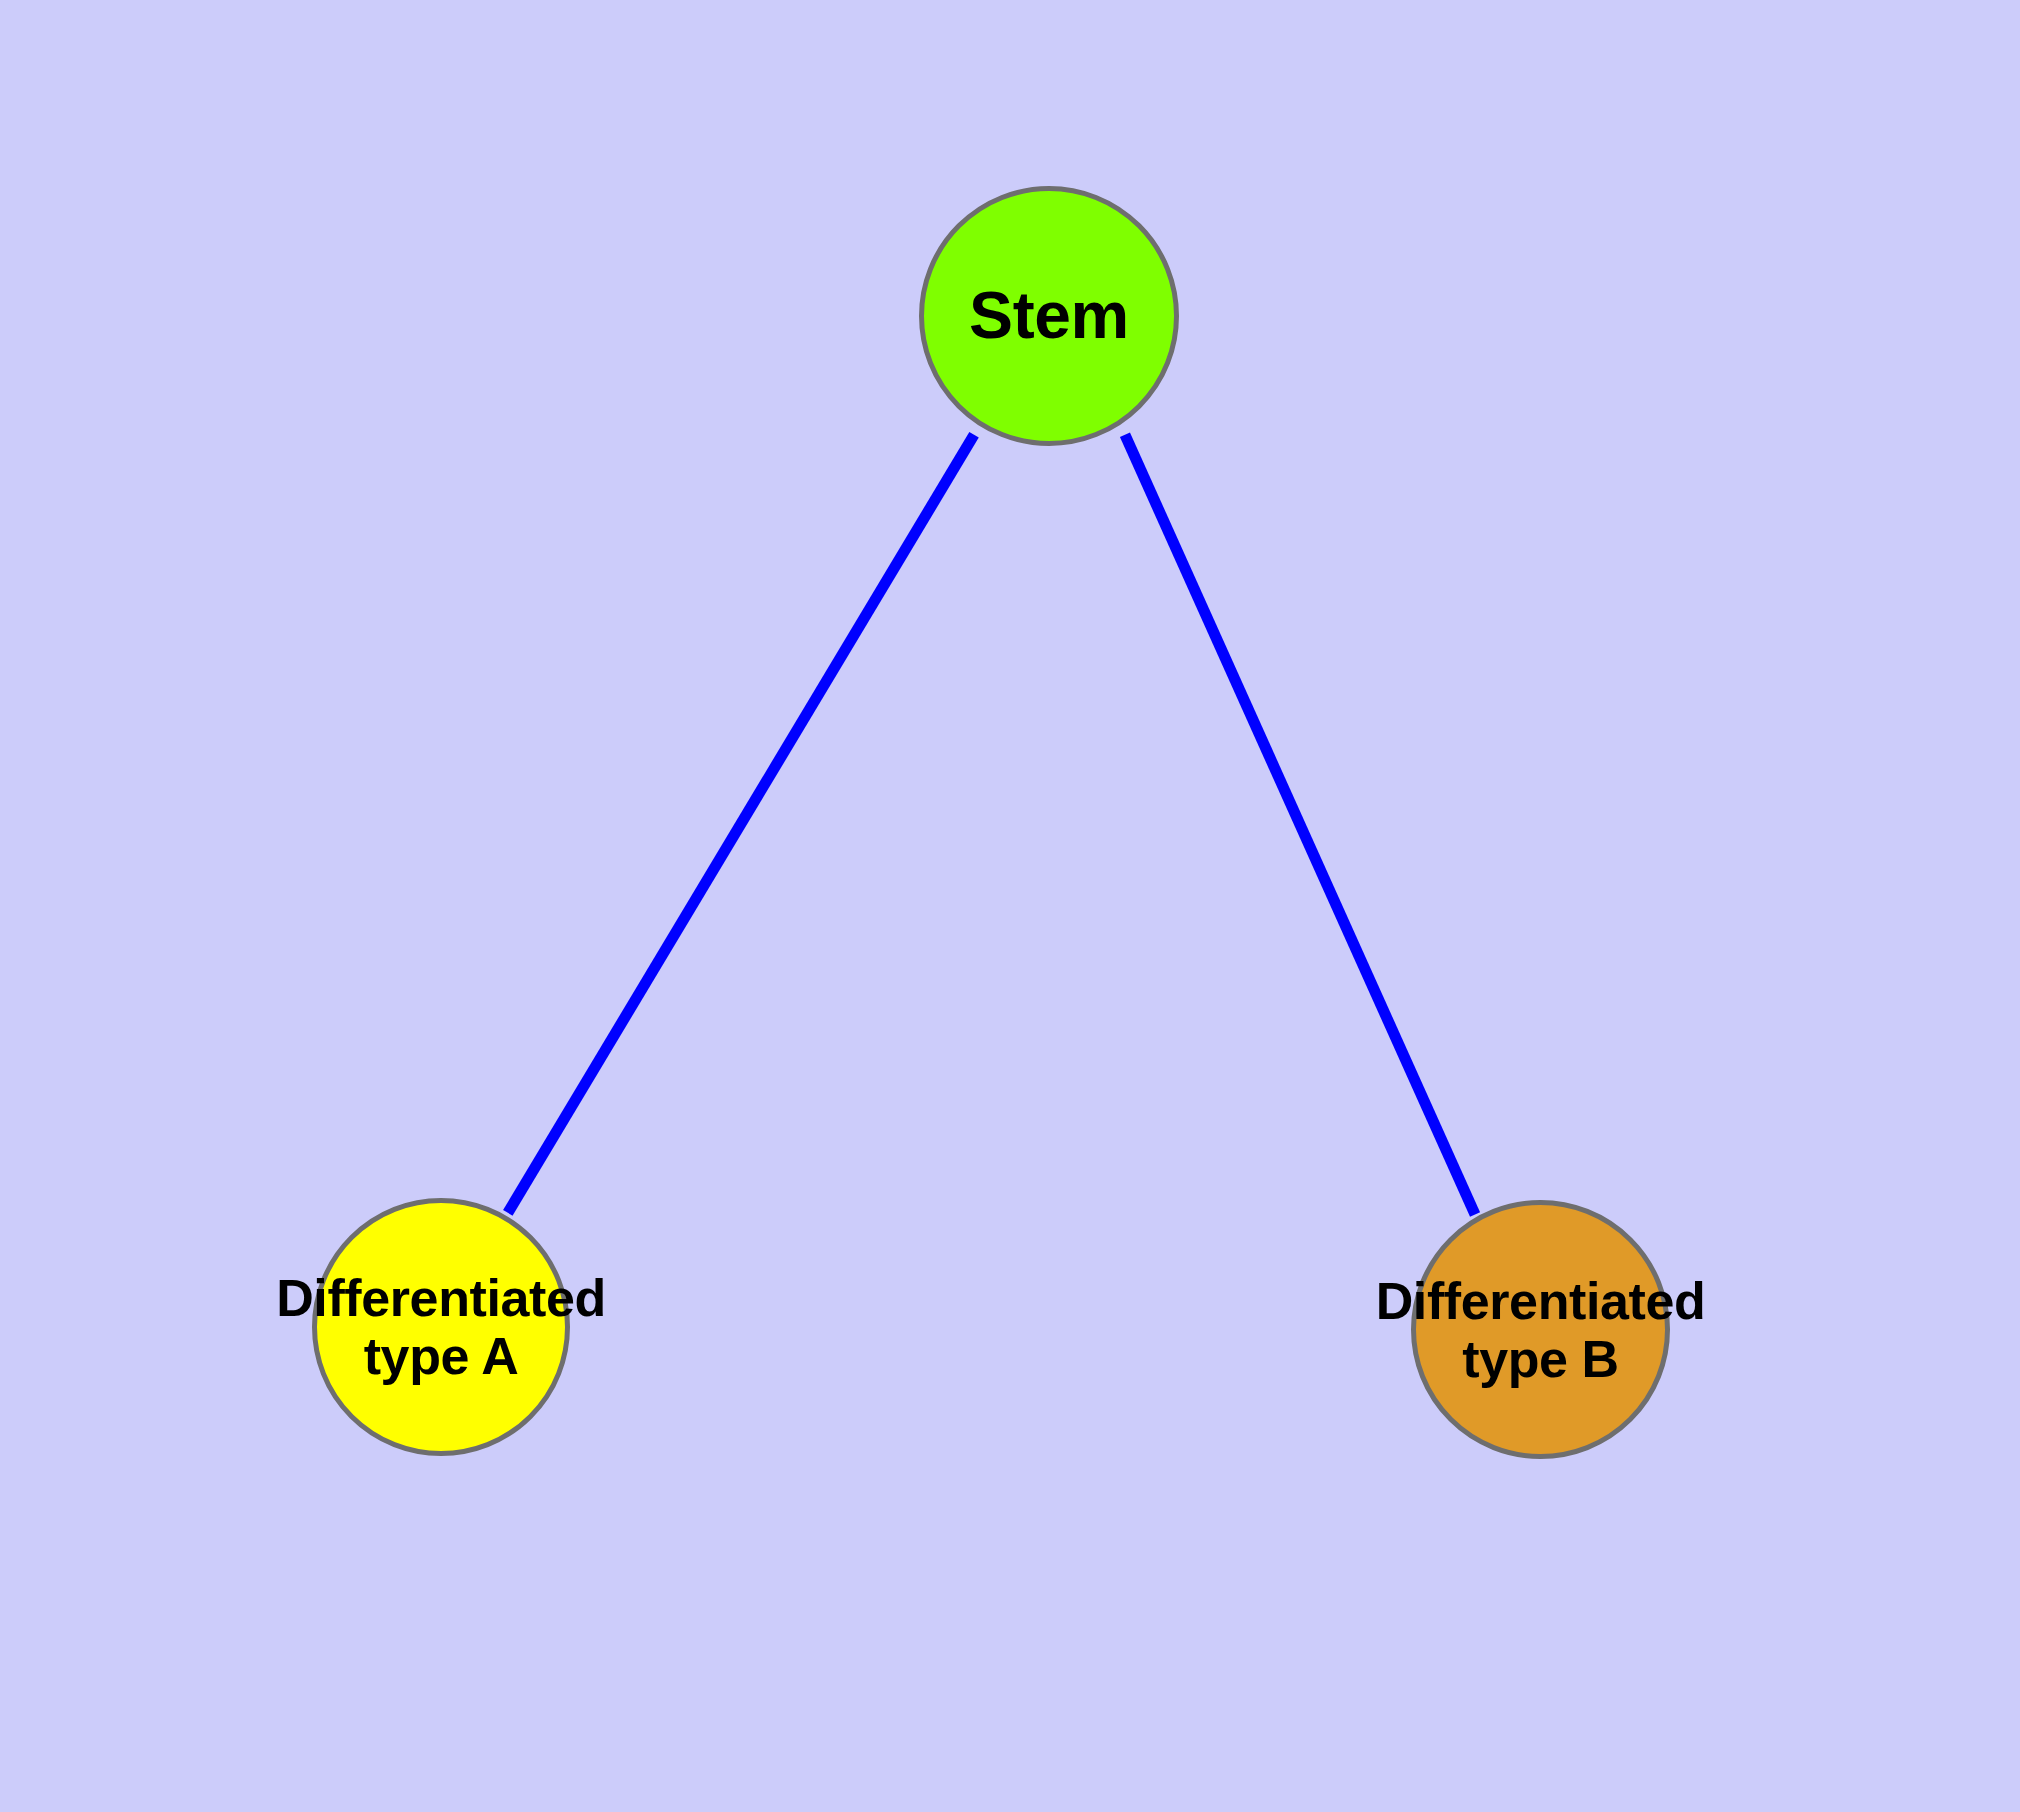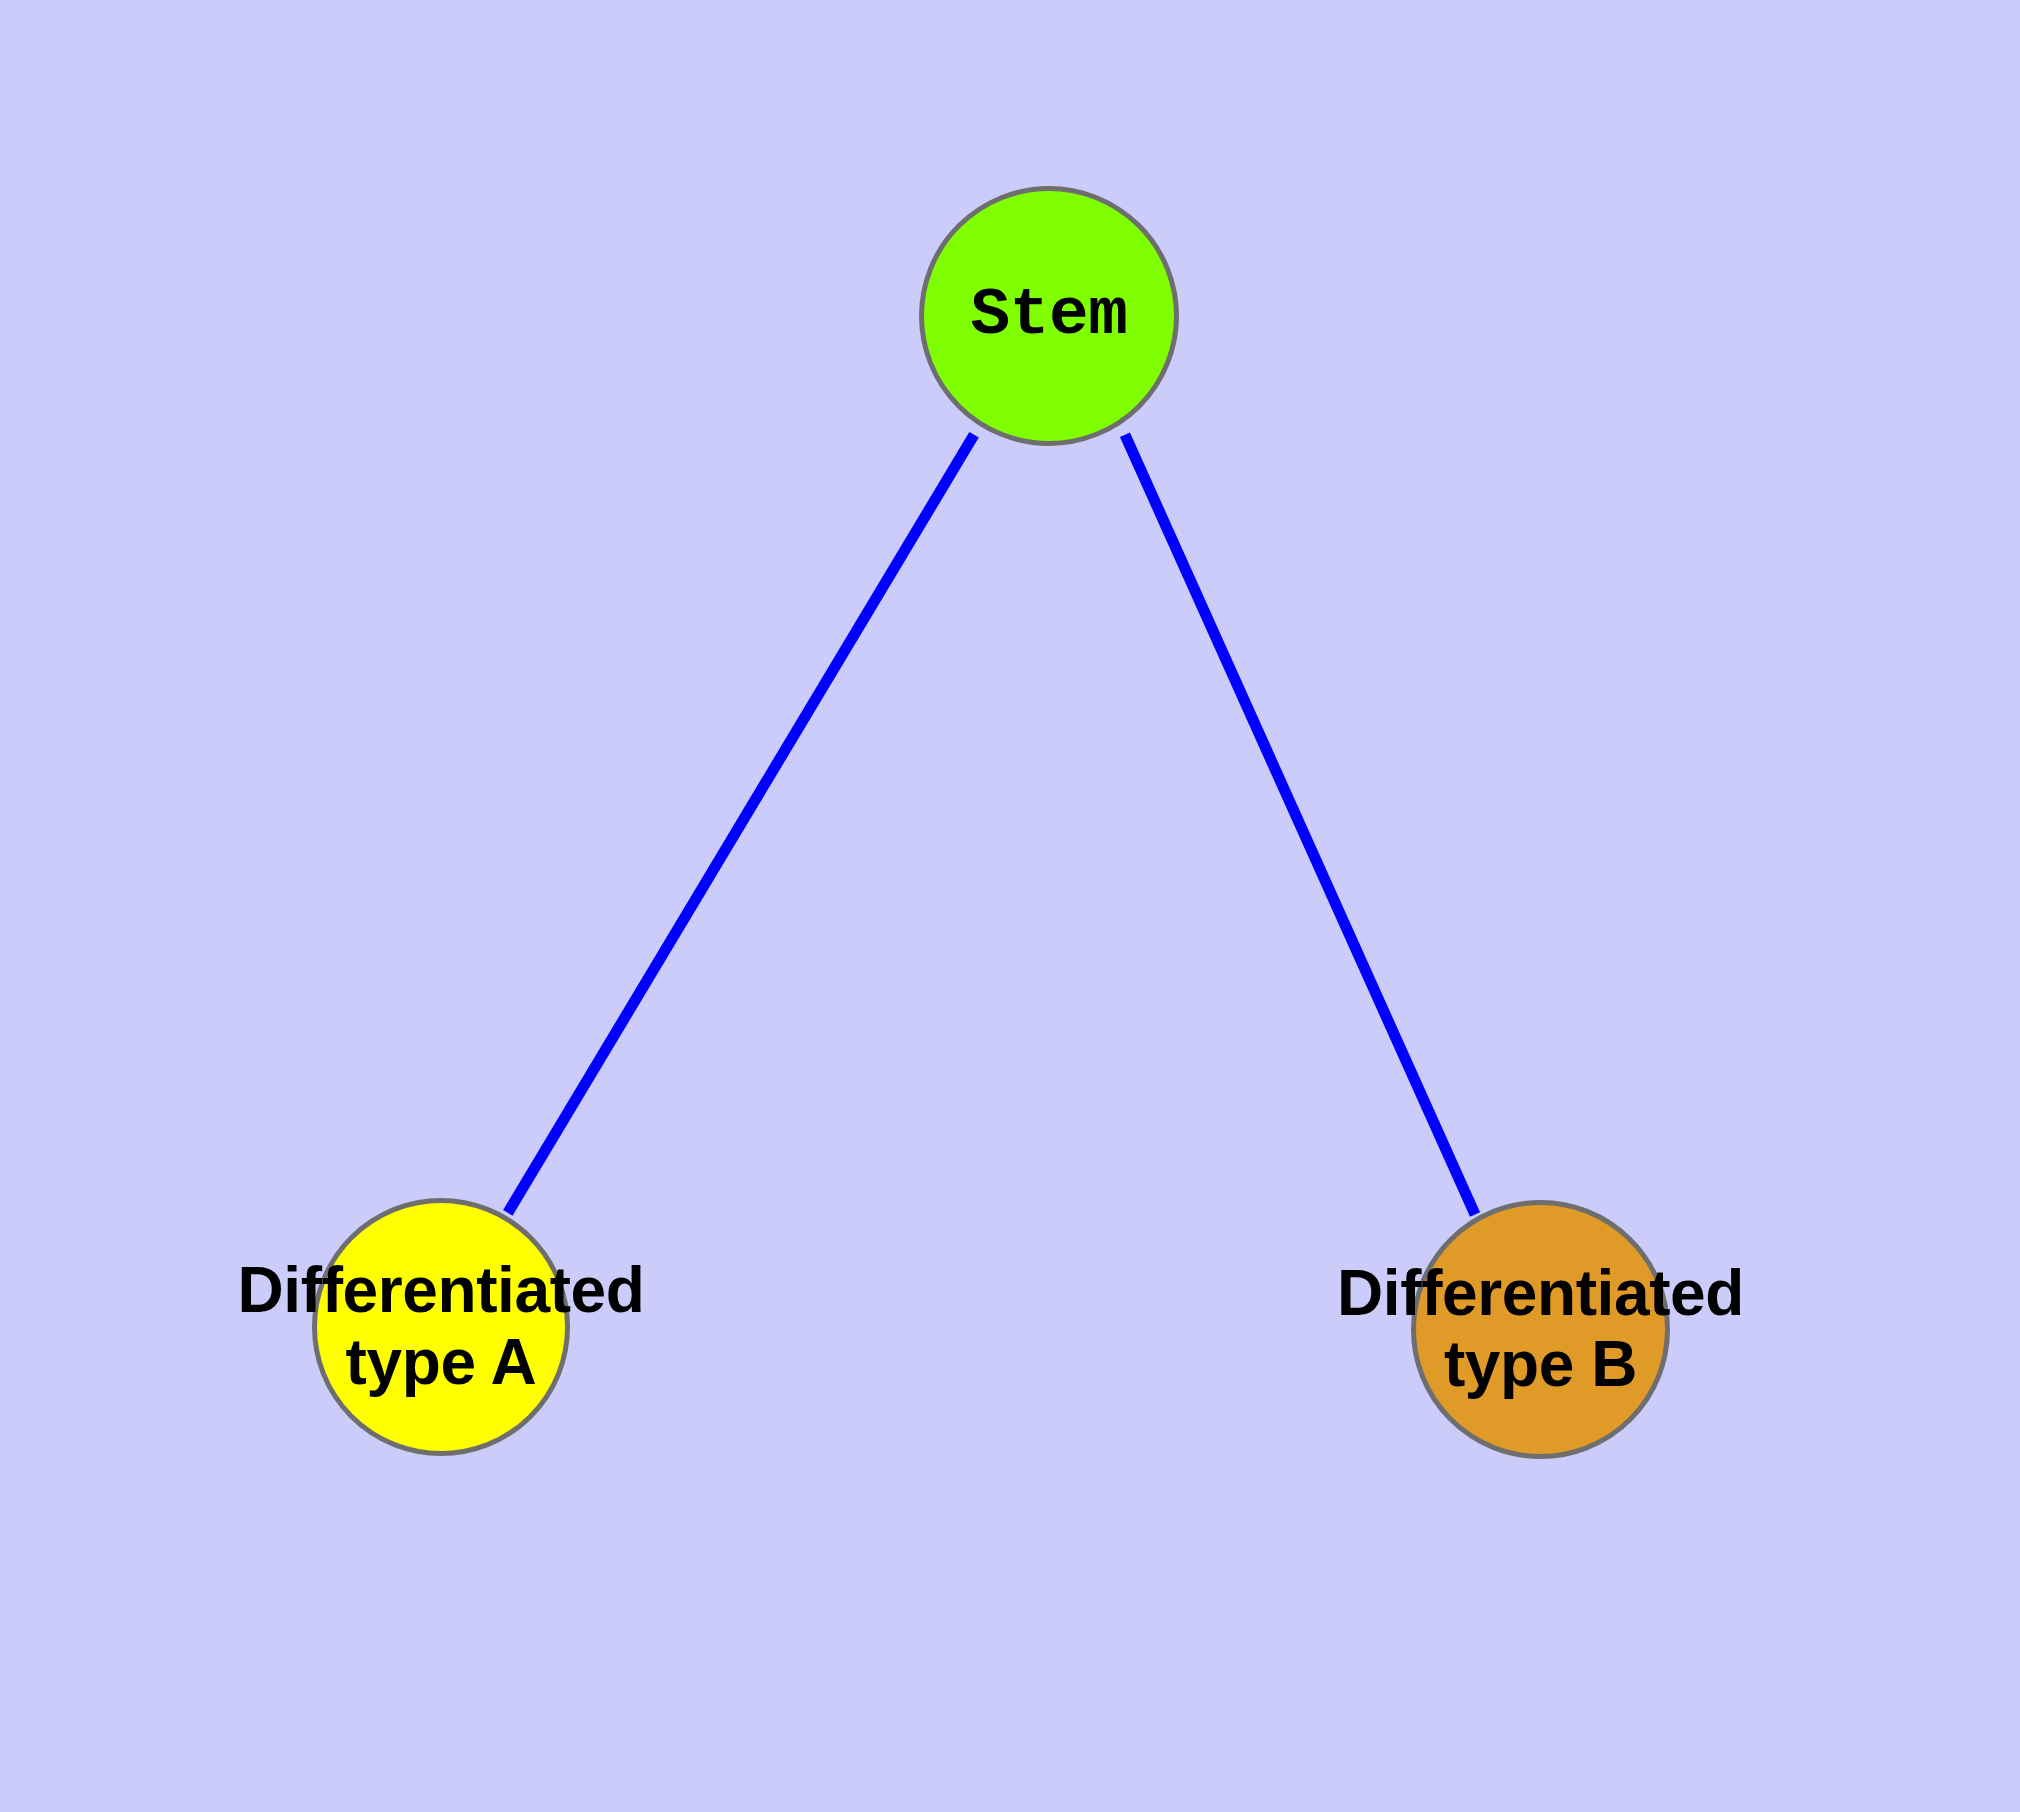--- a/index.html
+++ b/index.html
@@ -43,40 +43,39 @@
     white-space: pre;
     line-height: 1.12;
     letter-spacing: -0.4px;
     pointer-events: none;
   }
   #node-stem {
     left: 920px;
     top: 186px;
     width: 260px;
     height: 260px;
-    font-family: Liberation Mono, monospace;
   }
   #node-stem .node-label {
     font-size: 66px;
   }
   #node-diff-a {
     left: 312px;
     top: 1198px;
     width: 258px;
     height: 258px;
   }
   #node-diff-b {
     left: 1411px;
     top: 1200px;
     width: 259px;
     height: 259px;
   }
   #node-diff-a .node-label,
   #node-diff-b .node-label {
-    font-size: 64px;
+    font-size: 52px;
   }
 </style>
 </head>
 <body>
 
 <div id="graph-canvas" style="background: rgb(204, 204, 250);">
 
   <svg id="edge-layer" viewBox="0 0 2384 2138" preserveAspectRatio="none">
     <line x1="1149" y1="513" x2="599" y2="1431" stroke="#0000ff" stroke-width="13" stroke-linecap="butt"></line>
     <line x1="1327" y1="513" x2="1740" y2="1433" stroke="#0000ff" stroke-width="13" stroke-linecap="butt"></line>

